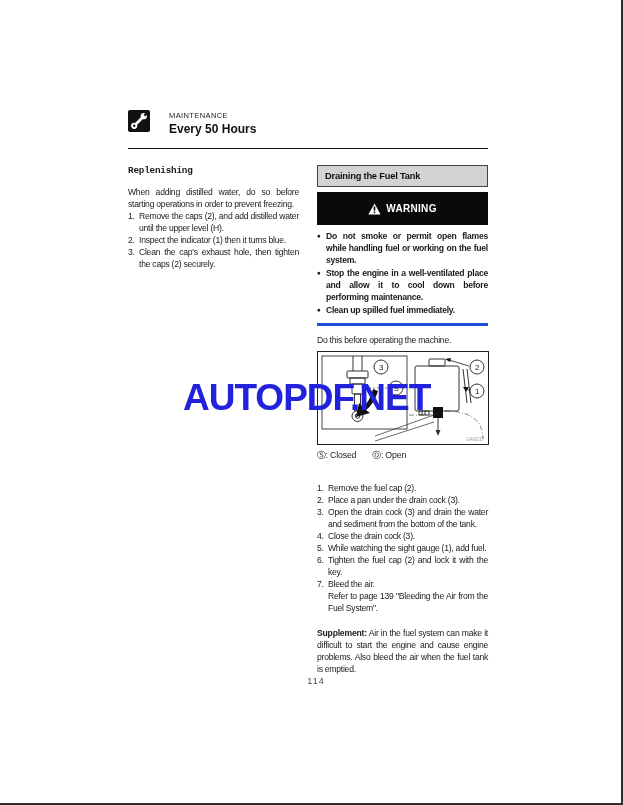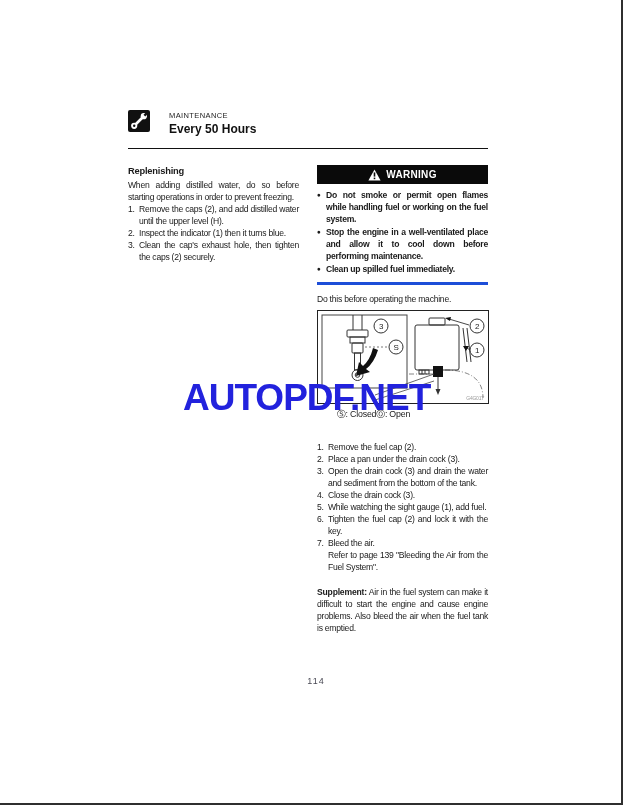--- a/index.html
+++ b/index.html
@@ -23,46 +23,46 @@
   .hdr-section{font-size:7.5px;letter-spacing:.4px;color:#222;margin-top:1px;}
   .hdr-title{font-size:12px;font-weight:bold;margin-top:2px;color:#111;}
   .hdr-rule{border-bottom:1.5px solid #111;margin-top:12px;margin-bottom:16px;}
 
   
   .cols{display:flex;gap:18px;}
   .col{width:171px;font-size:8.6px;line-height:12px;letter-spacing:-0.25px;}
 
   .col p{margin:0;text-align:justify;}
   .lead{margin:0 0 0 0;}
-  h3.subhead{font-size:9.3px;font-weight:bold;margin:0 0 2px 0;letter-spacing:-0.2px;}
+  h3.subhead{font-size:9.3px;font-weight:bold;margin:0 0 9px 0;letter-spacing:-0.2px;font-family:Liberation Mono, monospace;}
 
   ol.num{list-style:none;margin:0;padding:0;counter-reset:st;}
   ol.num li{position:relative;padding-left:11px;text-align:justify;counter-increment:st;}
   ol.num li::before{content:counter(st) ".";position:absolute;left:0;top:0;}
 
   
   .section-box{
     background:#d3d3d3;border:1px solid #444;
     font-weight:bold;font-size:9.3px;letter-spacing:-0.2px;
     padding:4px 0 4px 7px;margin-bottom:5px;color:#111;
   }
   .warn-bar{
-    background:#0a0a0a;color:#fff;height:19px;
+    background:#0a0a0a;color:#fff;height:33px;
     display:flex;align-items:center;justify-content:center;gap:5px;
     font-weight:bold;font-size:10px;letter-spacing:.3px;
   }
   .warn-body{padding:5px 0 6px 0;border-bottom:3px solid #1d4ed8;}
   ul.bullets{list-style:none;margin:0;padding:0;font-weight:bold;}
   ul.bullets li{position:relative;padding-left:9px;text-align:justify;margin-bottom:1px;}
   ul.bullets li::before{content:"\25CF";position:absolute;left:0;top:0;font-size:6.5px;line-height:12px;}
 
   .prenote{margin-top:8px !important;text-align:left !important;}
 
   .figure{margin-top:5px;line-height:0;}
-  .legend{display:flex;margin-top:4px;font-size:8.8px;letter-spacing:-0.2px;margin-left:20px;}
+  .legend{display:flex;gap:16px;margin-top:4px;font-size:8.8px;letter-spacing:-0.2px;}
   .note-indent{padding-left:11px;text-align:justify;}
 
   .supplement{margin-top:13px !important;}
   .supplement b{letter-spacing:-0.2px;}
 
   .pagenum{
     position:absolute;left:136px;top:676px;width:360px;
     text-align:center;font-size:9px;color:#4a4a55;letter-spacing:1px;
   }
   .watermark{
@@ -104,20 +104,21 @@
         <h3 class="subhead">Replenishing</h3>
         <p class="lead">When adding distilled water, do so before starting operations in order to prevent freezing.</p>
         <ol class="num">
           <li>Remove the caps (2), and add distilled water until the upper level (H).</li>
           <li>Inspect the indicator (1) then it turns blue.</li>
           <li>Clean the cap's exhaust hole, then tighten the caps (2) securely.</li>
         </ol>
       </div>
 
       <div class="col">
+        <div class="section-box">Draining the Fuel Tank</div>
 
         <div class="warn-bar">
           <svg width="13" height="12" viewBox="0 0 13 12">
             <polygon points="6.5,0.5 12.6,11.5 0.4,11.5" fill="#ffffff"></polygon>
             <rect x="5.7" y="3.4" width="1.6" height="4.2" fill="#0a0a0a"></rect>
             <rect x="5.7" y="8.6" width="1.6" height="1.6" fill="#0a0a0a"></rect>
           </svg>
           <span>WARNING</span>
         </div>
 

